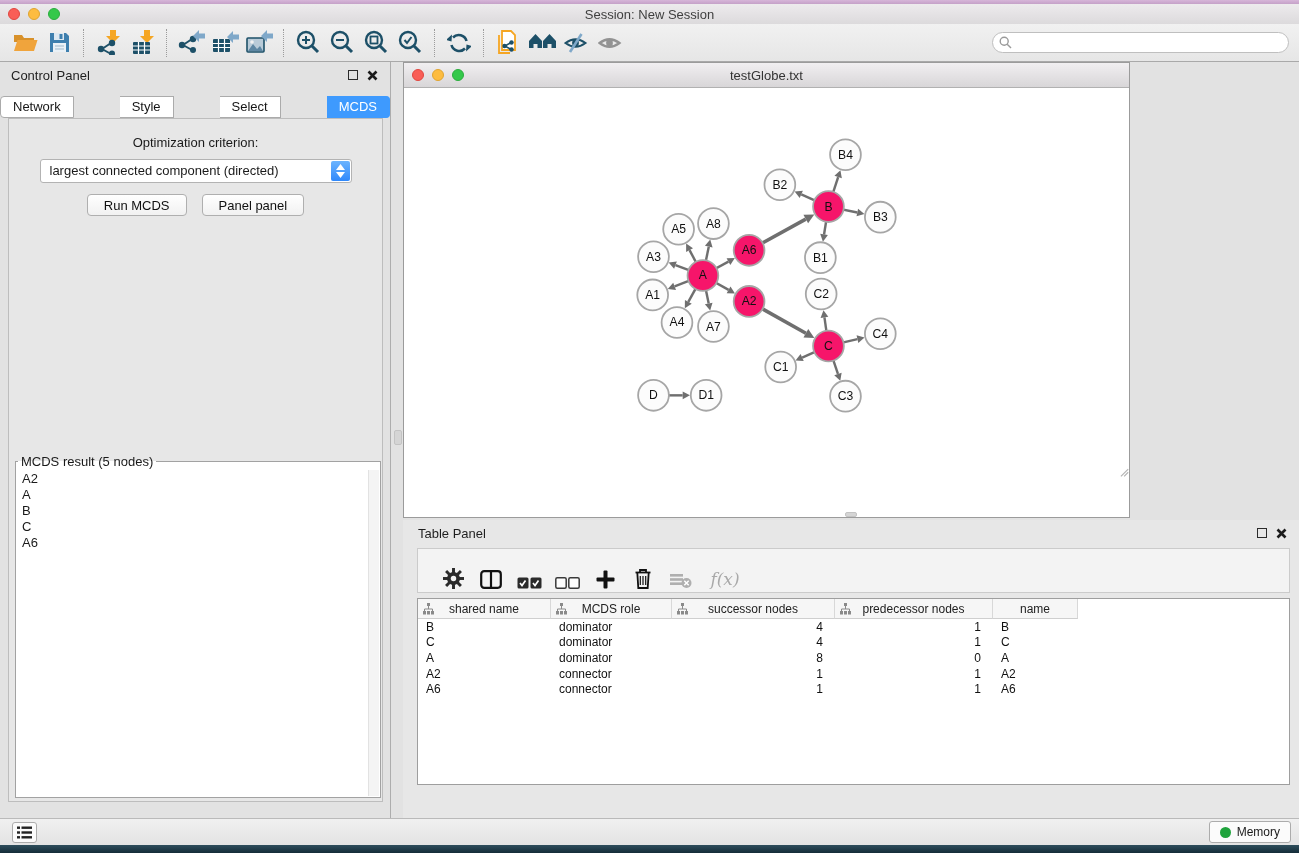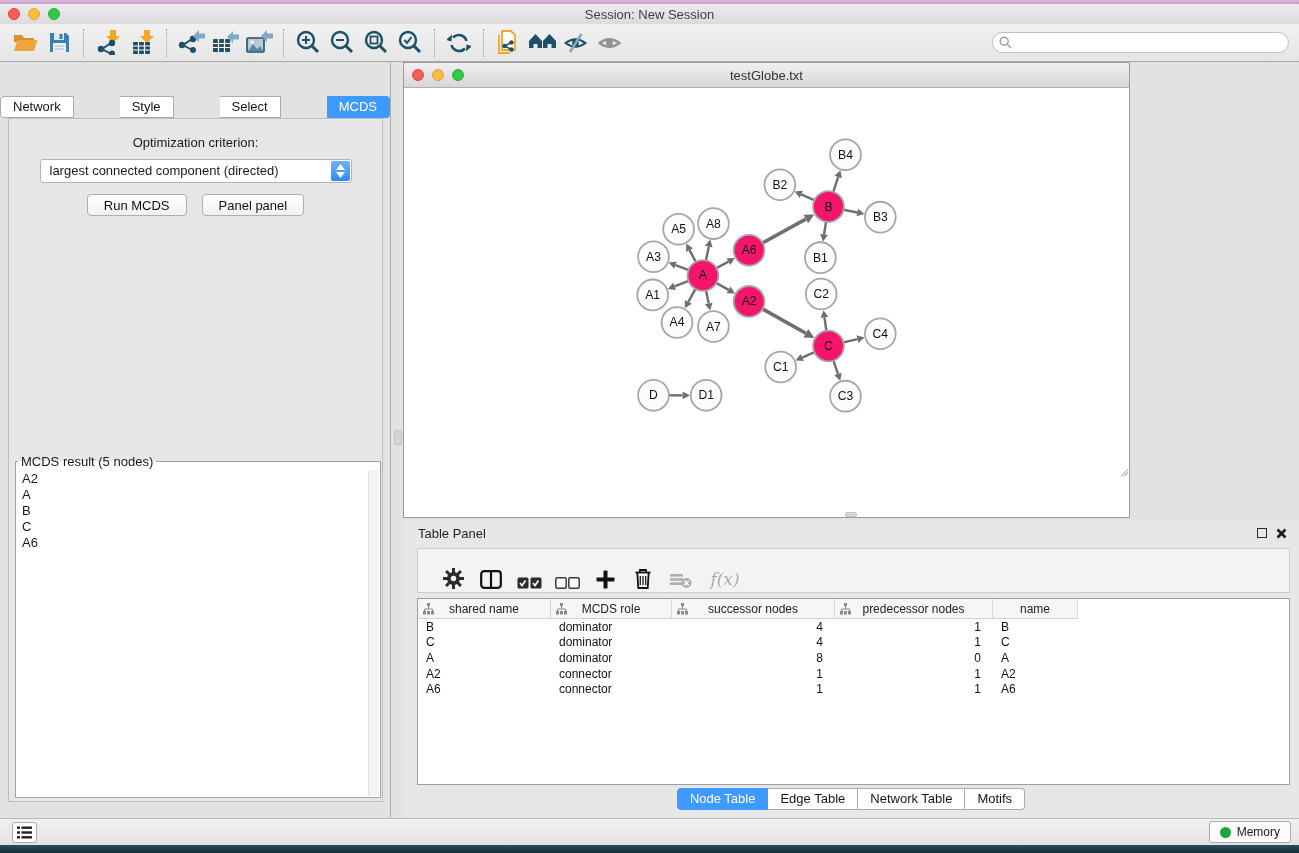--- a/index.html
+++ b/index.html
@@ -258,20 +258,29 @@
   <div id="search-box">
     <svg width="13" height="13" viewBox="0 0 13 13">
       <circle cx="5.2" cy="5.2" r="4" fill="none" stroke="#9A9A9A" stroke-width="1.4"></circle>
       <path d="M8.2 8.2 L12 12" stroke="#9A9A9A" stroke-width="1.4"></path>
     </svg>
     <input type="text" placeholder="" style="">
   </div>
 </div>
 
 <div id="control-panel">
+  <div class="panel-header">
+    <span class="panel-title">Control Panel</span>
+    <span class="hicons">
+      <span class="float-box"></span>
+      <svg width="11" height="11" viewBox="0 0 11 11">
+        <path d="M1.5 1.5 L9.5 9.5 M9.5 1.5 L1.5 9.5" stroke="#1b1b1b" stroke-width="2.6"></path>
+      </svg>
+    </span>
+  </div>
   <div id="cp-tabs" class="seg">
     <span class="tab">Network</span>
     <span class="tab">Style</span>
     <span class="tab">Select</span>
     <span class="tab active">MCDS</span>
   </div>
   <div id="cp-box">
     <div id="opt-label">Optimization criterion:</div>
     <div id="criterion-select">
       <span>largest connected component (directed)</span>
@@ -607,26 +616,20 @@
         </div>
         <div class="tr">
           <div class="td" style="width: 133px; text-align: left;">A6</div>
           <div class="td" style="width: 121px; text-align: left;">connector</div>
           <div class="td" style="width: 163px; text-align: right;">1</div>
           <div class="td" style="width: 158px; text-align: right;">1</div>
           <div class="td" style="width: 85px; text-align: left;">A6</div>
         </div>
       </div>
   </div>
-  <div id="tp-tabs" class="seg">
-    <span class="tab active">Node Table</span>
-    <span class="tab">Edge Table</span>
-    <span class="tab">Network Table</span>
-    <span class="tab">Motifs</span>
-  </div>
 </div>
 
 <div id="status-bar">
   <div id="list-btn">
     <svg width="15" height="13" viewBox="0 0 15 13">
       <g fill="#222">
         <rect x="0" y="0.5" width="3" height="2.4"></rect>
           <rect x="4.5" y="0.5" width="10.5" height="2.4"></rect>
         <rect x="0" y="5.3" width="3" height="2.4"></rect>
           <rect x="4.5" y="5.3" width="10.5" height="2.4"></rect>

